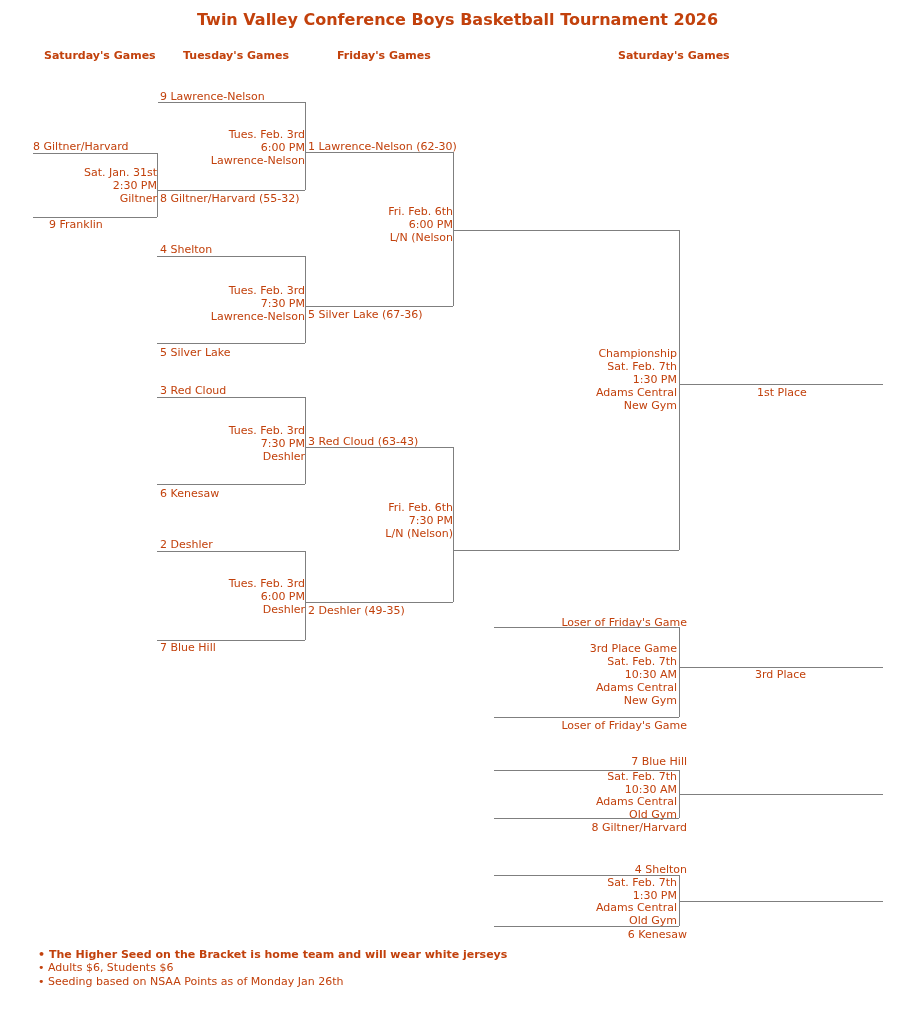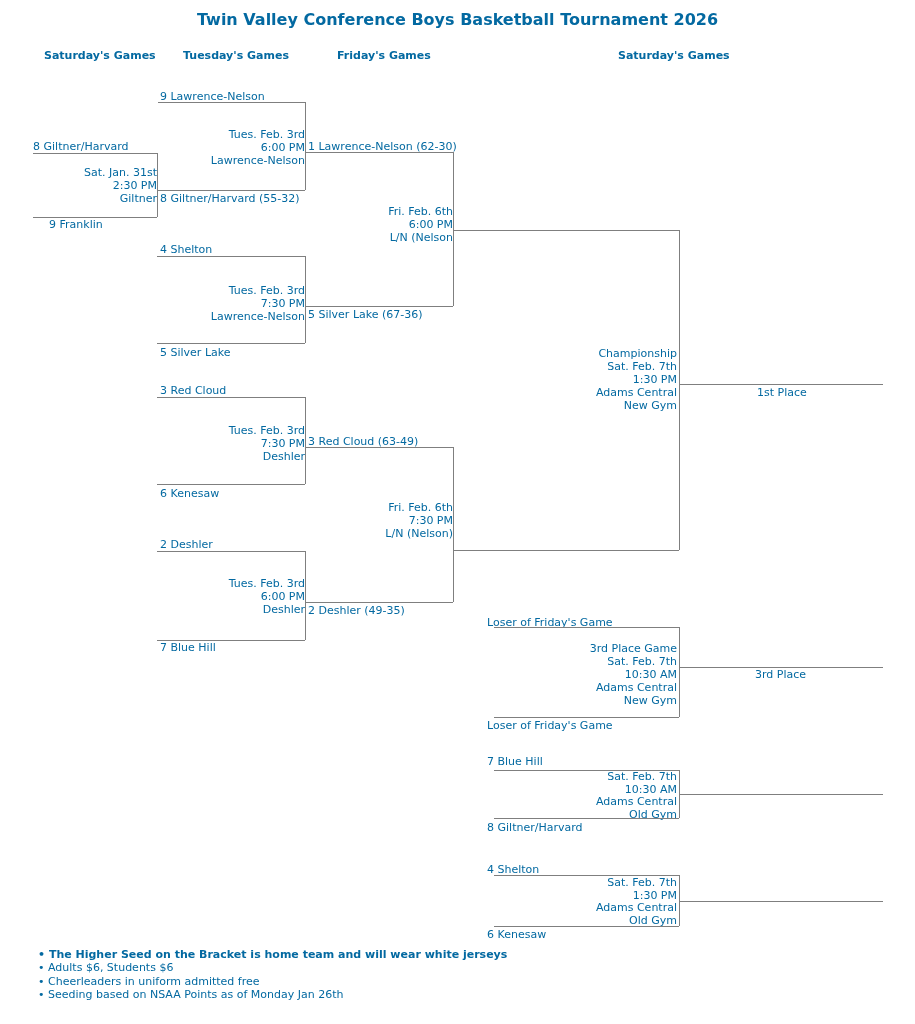--- a/index.html
+++ b/index.html
@@ -1,30 +1,30 @@
 <!DOCTYPE html>
 <html><head>
 <meta charset="utf-8">
 <style>
   html, body { margin:0; padding:0; background:#ffffff; }
   .page {
     position:relative; width:915px; height:1024px;
-    background:#ffffff; color:#0369a1;
+    background:#ffffff; color:#c2410c;
     font-family:"DejaVu Sans", sans-serif;
     overflow:hidden;
   }
   .title {
     position:absolute; top:10px; left:0; width:100%;
     text-align:center; font-size:16px; font-weight:bold;
   }
   .hdr { position:absolute; top:49px; font-size:11px; font-weight:bold; white-space:nowrap; }
   .hl { position:absolute; height:0; border-top:1px solid #7f7f7f; }
   .vl { position:absolute; width:0; border-left:1px solid #7f7f7f; }
   .lbl { position:absolute; font-size:11px; line-height:13px; white-space:nowrap; }
-  .ctr { text-align:left; width:180px; left:487px; white-space:nowrap; }
+  .ctr { text-align:right; width:180px; left:507px; white-space:nowrap; }
   .info { position:absolute; font-size:11px; line-height:13px; font-weight:normal; text-align:right; }
   .info div { white-space:nowrap; }
   .tight { line-height:12.5px; }
   .notes {
     position:absolute; left:37px; top:947px; margin:1px; padding:0;
     list-style:none; font-size:11px; line-height:13.4px;
   }
   .notes li::before { content:"• "; }
   .notes li:first-child { font-weight:bold; }
 </style>
@@ -99,21 +99,21 @@
   <div class="hl" style="left:305px; top:152px; width:148px;"></div>
   <div class="info" style="left:305px; top:205px; width:148px;">
     <div>Fri. Feb. 6th</div>
     <div>6:00 PM</div>
     <div>L/N (Nelson</div>
   </div>
   <div class="hl" style="left:305px; top:306px; width:148px;"></div>
   <div class="vl" style="left:453px; top:152px; height:154px;"></div>
   <div class="lbl" style="left:308px; top:308px;">5 Silver Lake (67-36)</div>
 
-  <div class="lbl" style="left:308px; top:435px;">3 Red Cloud (63-49)</div>
+  <div class="lbl" style="left:308px; top:435px;">3 Red Cloud (63-43)</div>
   <div class="hl" style="left:305px; top:447px; width:148px;"></div>
   <div class="info" style="left:305px; top:501px; width:148px;">
     <div>Fri. Feb. 6th</div>
     <div>7:30 PM</div>
     <div>L/N (Nelson)</div>
   </div>
   <div class="hl" style="left:305px; top:602px; width:148px;"></div>
   <div class="vl" style="left:453px; top:447px; height:155px;"></div>
   <div class="lbl" style="left:308px; top:604px;">2 Deshler (49-35)</div>
 
@@ -167,17 +167,16 @@
     <div>Old Gym</div>
   </div>
   <div class="hl" style="left:494px; top:926px; width:185px;"></div>
   <div class="vl" style="left:679px; top:875px; height:51px;"></div>
   <div class="hl" style="left:679px; top:901px; width:204px;"></div>
   <div class="lbl ctr" style="top:928px;">6 Kenesaw</div>
 
   <ul class="notes">
     <li>The Higher Seed on the Bracket is home team and will wear white jerseys</li>
     <li>Adults $6, Students $6</li>
-    <li>Cheerleaders in uniform admitted free</li>
     <li>Seeding based on NSAA Points as of Monday Jan 26th</li>
   </ul>
 
 </div>
 
 </body></html>

